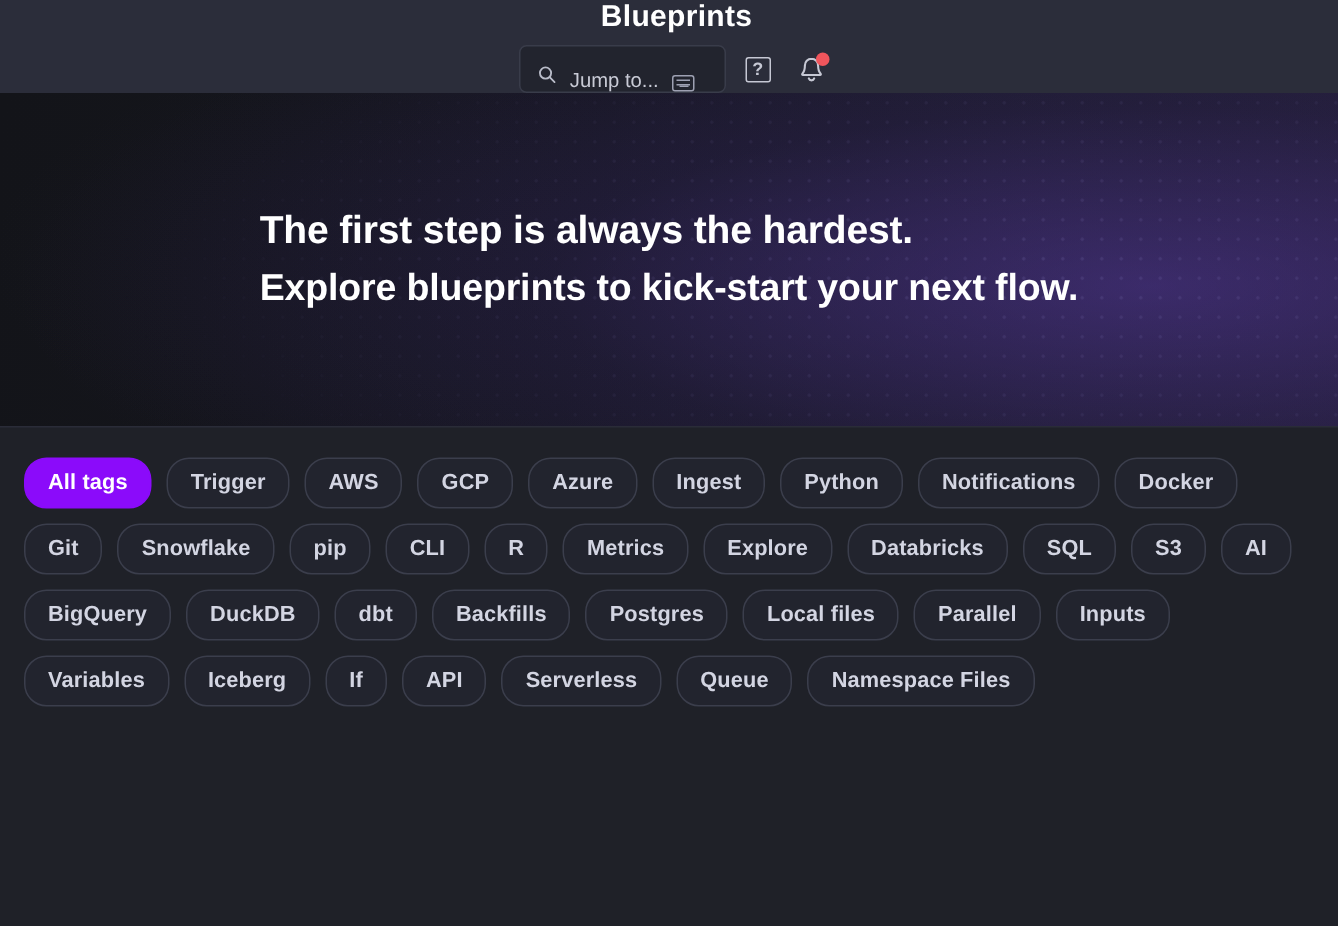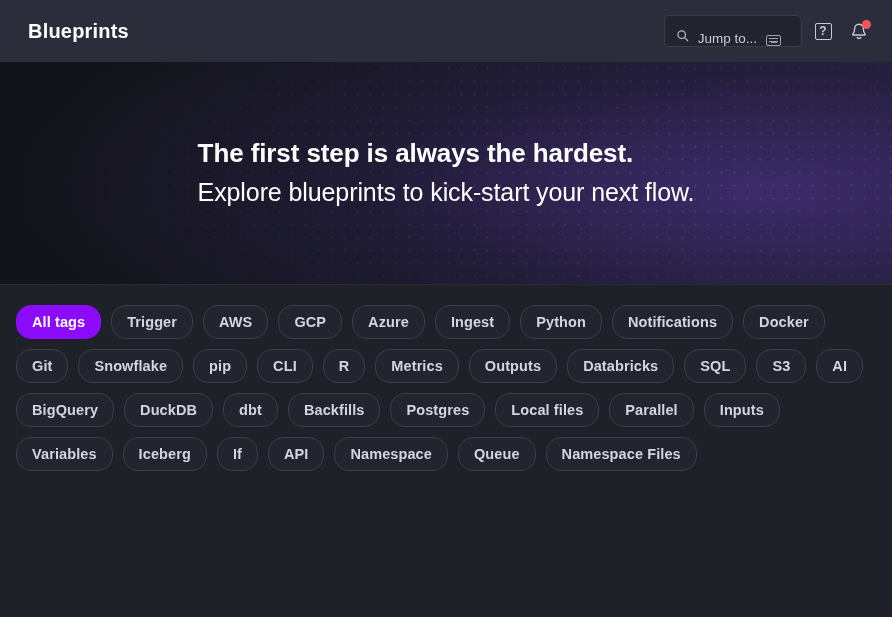--- a/index.html
+++ b/index.html
@@ -20,20 +20,21 @@
   
   #topbar {
     height: 62px;
     background: #2b2d3a;
     display: flex;
     align-items: center;
     justify-content: space-between;
     padding: 0 18px 0 28px;
     position: relative;
     z-index: 5;
+    flex-direction: column;
   }
 
   #app-title {
     font-size: 20px;
     font-weight: bold;
     letter-spacing: .2px;
     color: #ffffff;
   }
 
   #topbar-right {
@@ -152,21 +153,21 @@
   #hero-line1 {
     font-size: 26px;
     font-weight: bold;
     color: #ffffff;
     line-height: 1.38;
     letter-spacing: -.1px;
   }
 
   #hero-line2 {
     font-size: 25px;
-    font-weight: normal;
+    font-weight: bold;
     color: #ffffff;
     line-height: 1.4;
     letter-spacing: -.1px;
     margin-top: 3px;
   }
 
   
   #content { padding: 20px 16px 0 16px; }
 
   #search-row { margin-bottom: 15px; }
@@ -277,35 +278,35 @@
       <div class="tag">Ingest</div>
       <div class="tag">Python</div>
       <div class="tag">Notifications</div>
       <div class="tag">Docker</div>
       <div class="tag">Git</div>
       <div class="tag">Snowflake</div>
       <div class="tag">pip</div>
       <div class="tag">CLI</div>
       <div class="tag">R</div>
       <div class="tag">Metrics</div>
-      <div class="tag">Outputs</div>
+      <div class="tag">Explore</div>
       <div class="tag">Databricks</div>
       <div class="tag">SQL</div>
       <div class="tag">S3</div>
       <div class="tag">AI</div>
       <div class="tag">BigQuery</div>
       <div class="tag">DuckDB</div>
       <div class="tag">dbt</div>
       <div class="tag">Backfills</div>
       <div class="tag">Postgres</div>
       <div class="tag">Local files</div>
       <div class="tag">Parallel</div>
       <div class="tag">Inputs</div>
       <div class="tag">Variables</div>
       <div class="tag">Iceberg</div>
       <div class="tag">If</div>
       <div class="tag">API</div>
-      <div class="tag">Namespace</div>
+      <div class="tag">Serverless</div>
       <div class="tag">Queue</div>
       <div class="tag">Namespace Files</div>
     </div>
 
 </div>
 
 </body></html>

